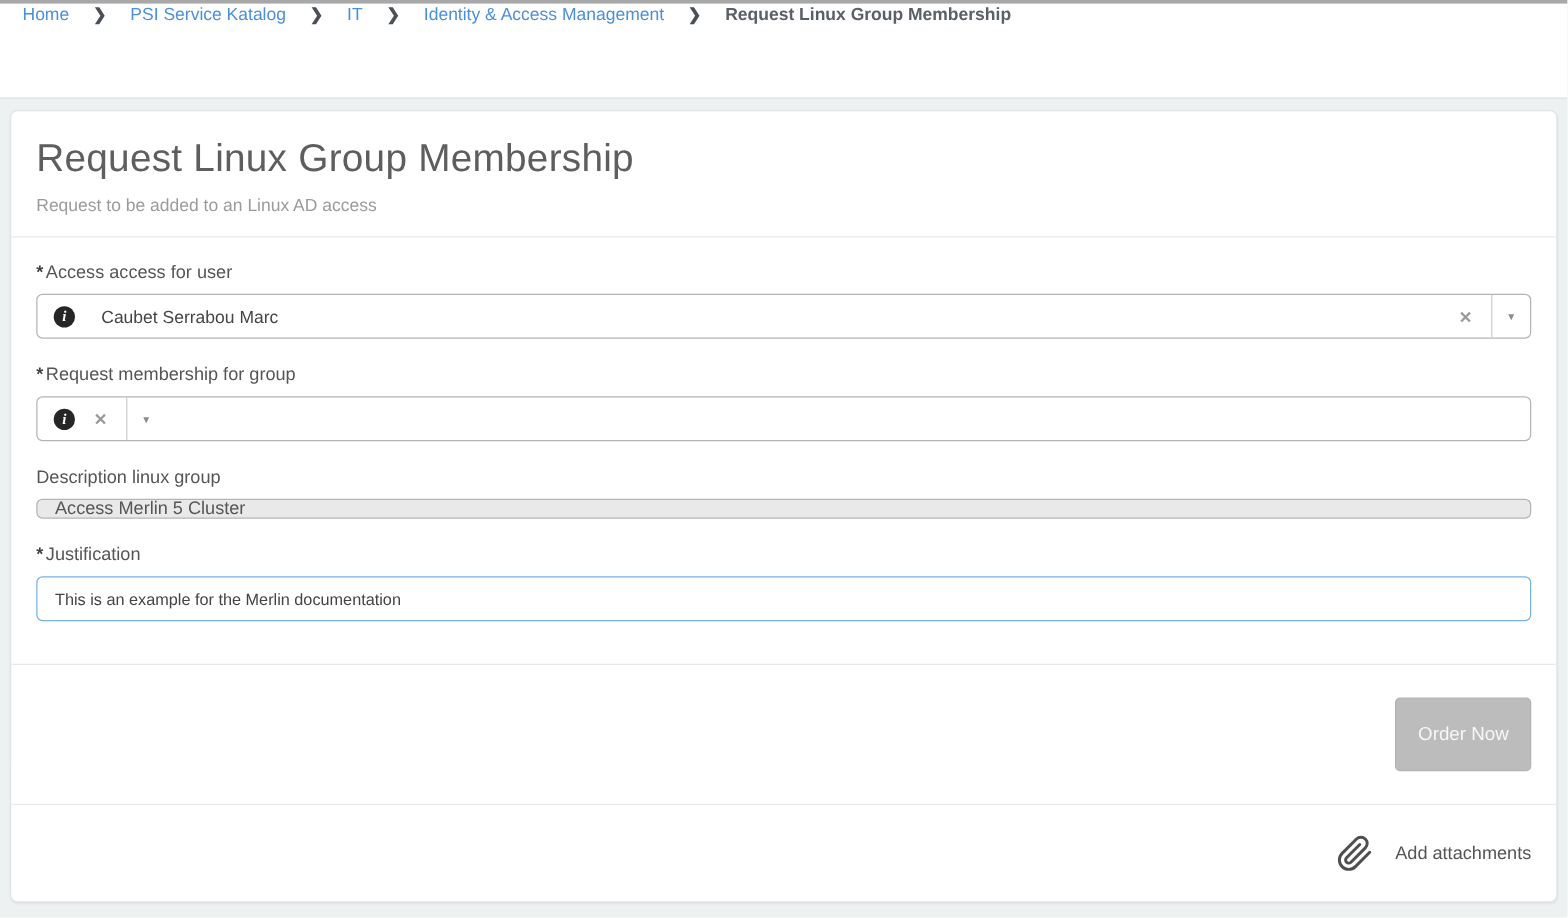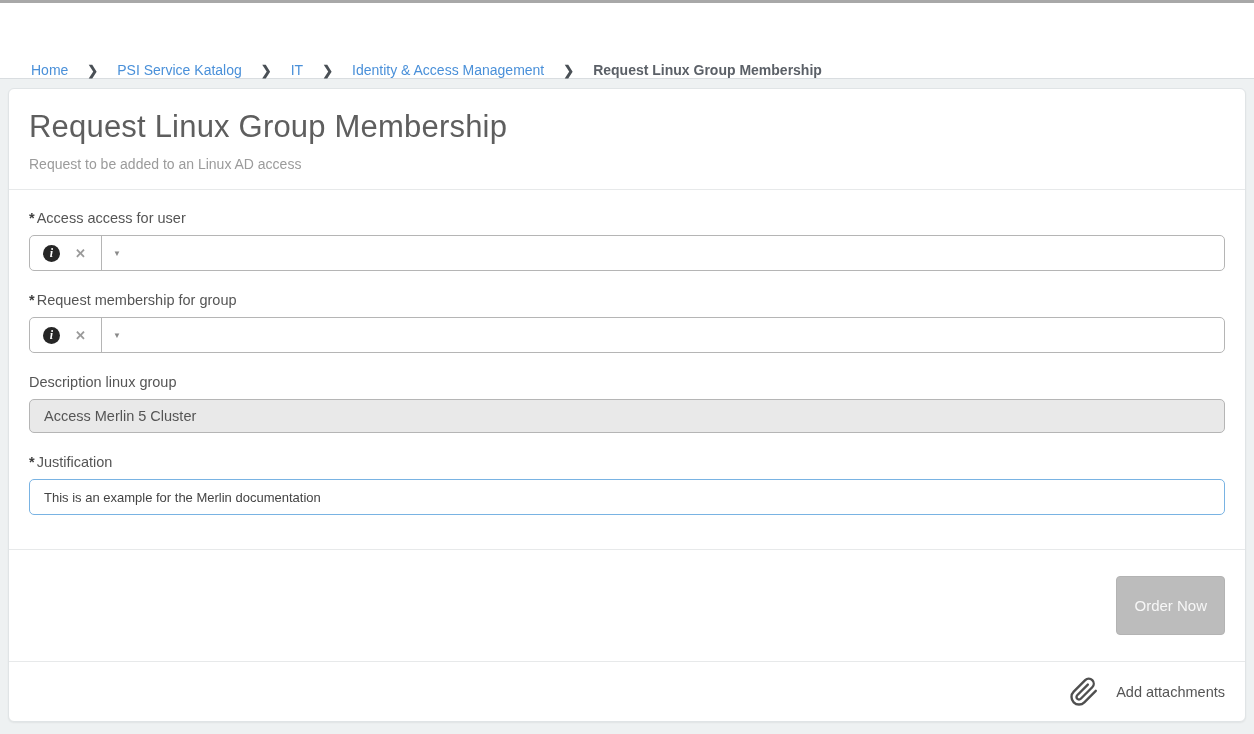--- a/index.html
+++ b/index.html
@@ -11,22 +11,22 @@
     overflow: hidden;
   }
   .top-strip { height: 3px; background: #a8a8a8; }
 
   
   .breadcrumb-bar {
     background: #ffffff;
     border-bottom: 1px solid #d9dde0;
     height: 76px;
     display: flex;
-    align-items: flex-end;
-    padding-left: 31px;
+    align-items: flex-start;
+    padding-left: 18px;
   }
   .crumbs { display: flex; align-items: center; font-size: 14px; }
   .crumb-link { color: #4a90d9; text-decoration: none; cursor: pointer; }
   .crumb-current { color: #5b6067; font-weight: bold; }
   .crumb-sep {
     color: #4a5056;
     font-weight: bold;
     font-size: 13px;
     margin: 0 19px;
     user-select: none;
@@ -101,21 +101,21 @@
     align-items: center;
     justify-content: center;
     color: #8a8a8a;
     font-size: 8px;
     cursor: pointer;
     flex: 0 0 auto;
     border-radius: 0 5px 5px 0;
   }
 
   .readonly-field {
-    height: 34px;
+    height: 16px;
     background: #e9e9e9;
     border: 1px solid #b5b5b5;
     border-radius: 5px;
     display: flex;
     align-items: center;
     padding-left: 14px;
     font-size: 14.5px;
     color: #555;
   }
   .text-input {
@@ -192,20 +192,21 @@
   </div>
 
   <div class="card-body">
 
     <div class="field-label first">
       <span class="req-mark">*</span>
       <span>Access access for user</span>
     </div>
     <div class="ref-field">
       <span class="info-icon">i</span>
+      <span class="ref-value">Caubet Serrabou Marc</span>
       <span class="clear-btn">✕</span>
       <span class="dd-btn">▼</span>
     </div>
 
     <div class="field-label">
       <span class="req-mark">*</span>
       <span>Request membership for group</span>
     </div>
     <div class="ref-field">
       <span class="info-icon">i</span>

